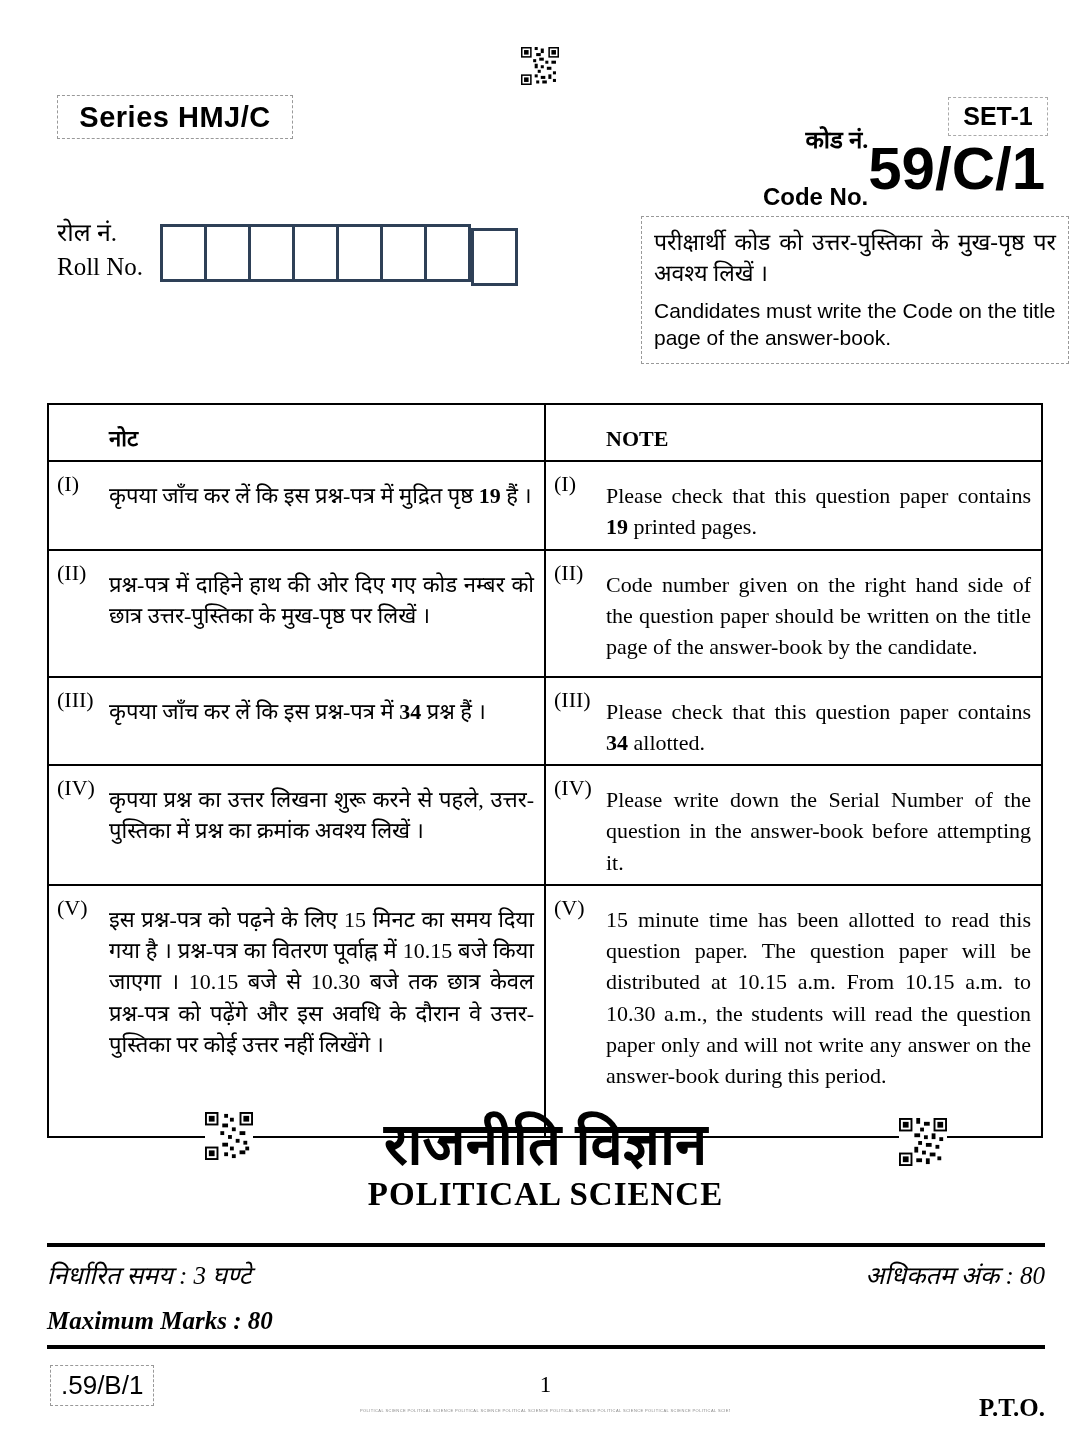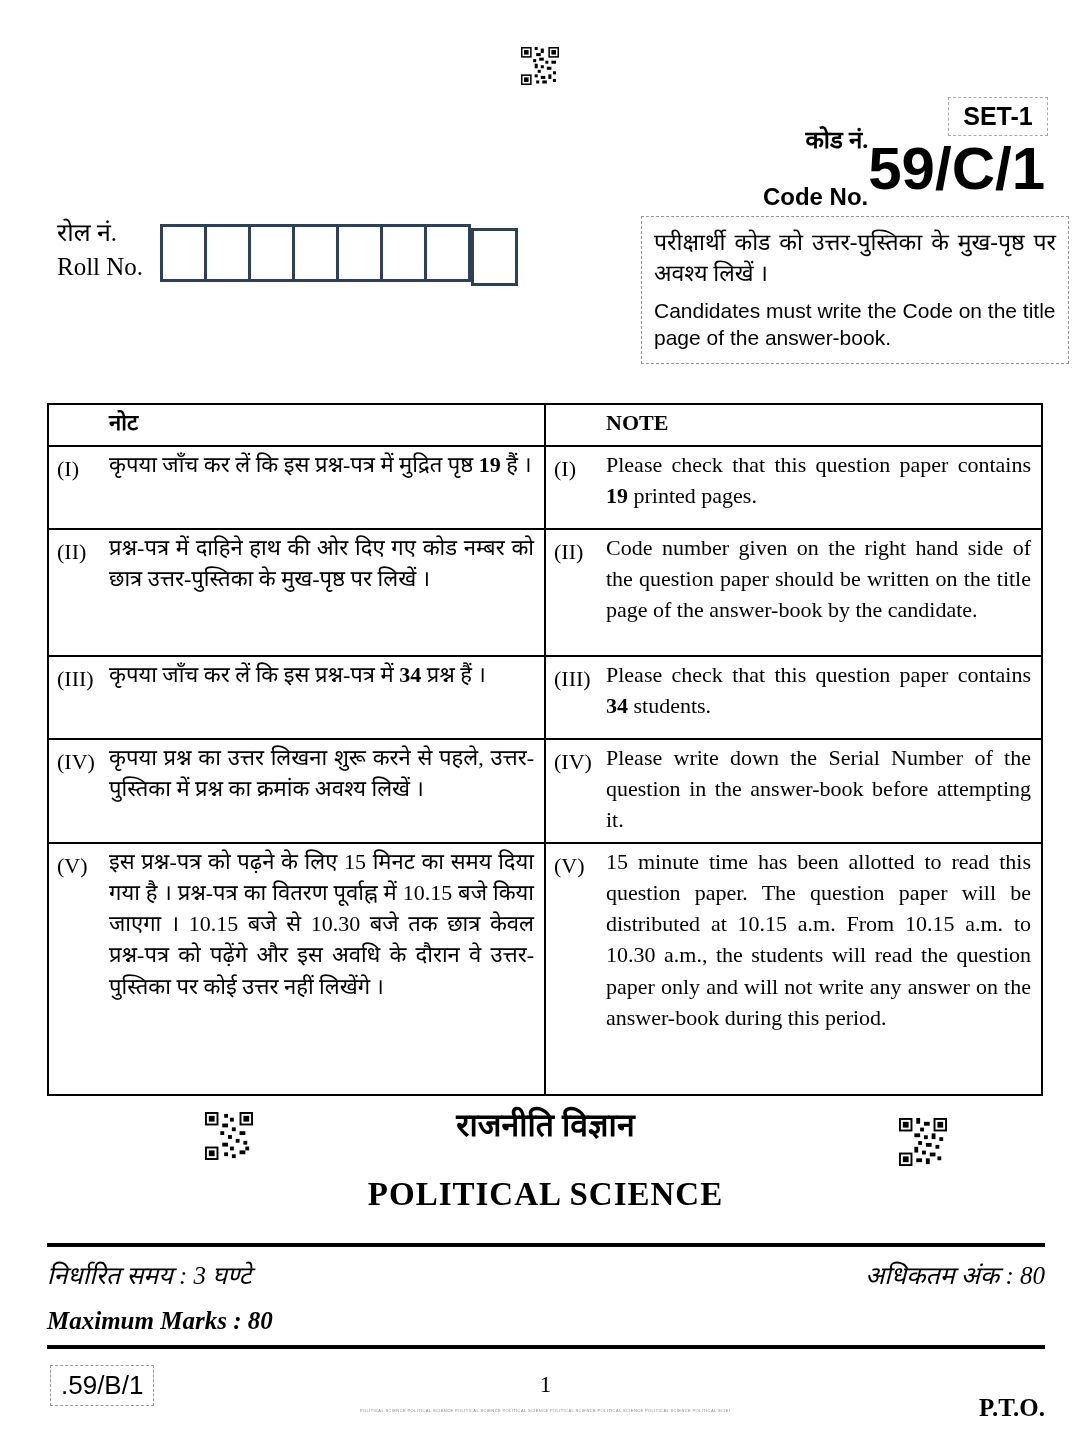--- a/index.html
+++ b/index.html
@@ -71,40 +71,40 @@
 
   
   .note-table{
     left:47px;top:403px;width:996px;
     border-collapse:collapse;table-layout:fixed;
   }
   .note-table td{
     border:2px solid #000;
     vertical-align:top;
     font-size:22px;
-    padding:2px 10px 6px 60px;
+    padding:18px 10px 6px 60px;
     position:relative;
     text-align:justify;
     line-height:1.42;
   }
   .note-table td.hd{font-weight:bold;text-align:left;}
   .num{position:absolute;left:8px;top:6px;}
   .r-head{height:42px;}
   .r1{height:83px;}
   .r2{height:127px;}
   .r3{height:83px;border-radius:6px;}
   .r4{height:100px;}
   .r5{height:252px;}
 
   
   .qr-title-left{left:205px;top:1112px;width:48px;height:48px;}
   .qr-title-right{left:898px;top:1118px;width:50px;height:48px;}
   .title-hi{
     left:0;top:1102px;width:1091px;
-    text-align:center;font-weight:bold;font-size:32px;
+    text-align:center;font-weight:bold;font-size:58px;
   }
   .title-en{
     left:0;top:1176px;width:1091px;
     text-align:center;font-weight:bold;font-size:33px;
     letter-spacing:1px;
   }
 
   
   .info-wrap{
     left:47px;top:1243px;width:998px;height:106px;
@@ -168,20 +168,23 @@
         <rect x="21" y="16" width="2" height="2"></rect>
       <rect x="9" y="18" width="2" height="2"></rect>
         <rect x="13" y="19" width="3" height="2"></rect>
         <rect x="18" y="18" width="2" height="3"></rect>
       <rect x="10" y="22" width="2" height="2"></rect>
         <rect x="14" y="22" width="3" height="2"></rect>
         <rect x="21" y="21" width="2" height="2"></rect>
     </g>
   </svg>
 
+  <div class="abs series-box">
+    <span>Series HMJ/C</span>
+  </div>
   <div class="abs set-box">
     <span>SET-1</span>
   </div>
 
   <div class="abs code-block">
     <div class="code-labels">
       <span class="code-label-hi">कोड नं.</span>
       <span class="code-label-en">Code No.</span>
     </div>
     <span class="code-value">59/C/1</span>
@@ -233,21 +236,21 @@
         <span>Code number given on the right hand side of the question paper should be written on the title page of the answer-book by the candidate.</span><b></b><span></span>
       </td>
     </tr>
     <tr class="r3">
       <td>
         <span class="num">(III)</span>
         <span>कृपया जाँच कर लें कि इस प्रश्न-पत्र में </span><b>34</b><span> प्रश्न हैं ।</span>
       </td>
       <td>
         <span class="num">(III)</span>
-        <span>Please check that this question paper contains </span><b>34</b><span> students.</span>
+        <span>Please check that this question paper contains </span><b>34</b><span> allotted.</span>
       </td>
     </tr>
     <tr class="r4">
       <td>
         <span class="num">(IV)</span>
         <span>कृपया प्रश्न का उत्तर लिखना शुरू करने से पहले, उत्तर-पुस्तिका में प्रश्न का क्रमांक अवश्य लिखें ।</span><b></b><span></span>
       </td>
       <td>
         <span class="num">(IV)</span>
         <span>Please write down the Serial Number of the question in the answer-book before attempting it.</span><b></b><span></span>

